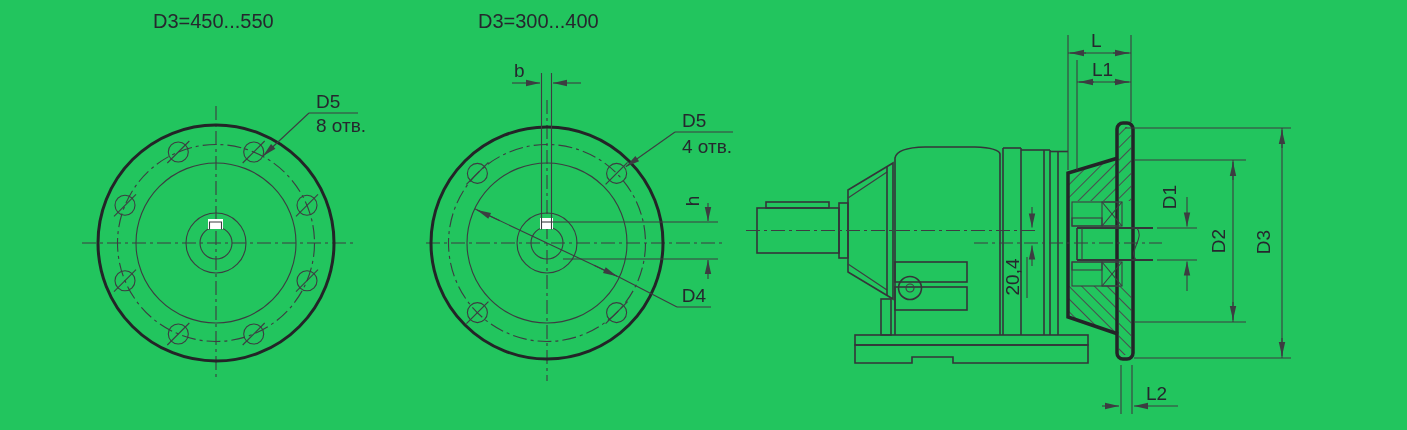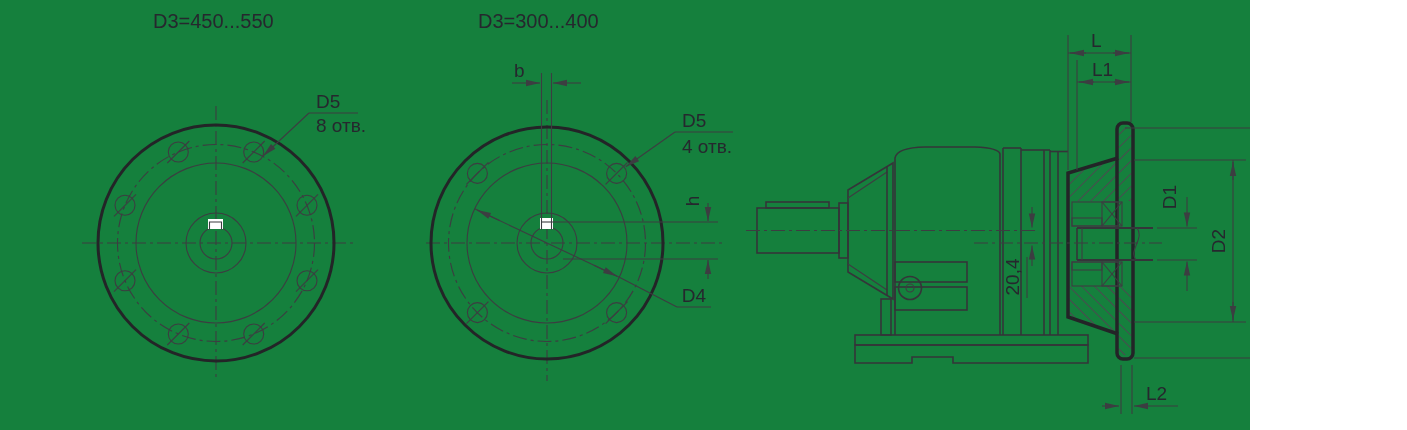--- a/index.html
+++ b/index.html
@@ -1,16 +1,16 @@
 <!DOCTYPE html>
 <html><head>
 <meta charset="utf-8">
 <style>
   html,body{margin:0;padding:0;background:#ffffff;}
-  .stage{position:relative;width:1250px;height:430px;background:#15803d;overflow:hidden;
+  .stage{position:relative;width:1407px;height:430px;background:#22c55e;overflow:hidden;
          font-family:"Liberation Sans", sans-serif;}
   svg{display:block;}
   text{font-family:"Liberation Sans", sans-serif;font-size:19px;fill:#26272e;}
   text.title{font-size:20px;}
   .thin{stroke:#3c3d41;stroke-width:1.1;fill:none;}
   .med{stroke:#343539;stroke-width:1.6;fill:none;}
   .med2{stroke:#343539;stroke-width:2;fill:none;}
   .thick{stroke:#232427;stroke-width:3;fill:none;}
   .sect{stroke:#232427;stroke-width:3.5;fill:none;}
   .cl{stroke:#3c3d41;stroke-width:1.1;fill:none;stroke-dasharray:14 4 3 4;}

